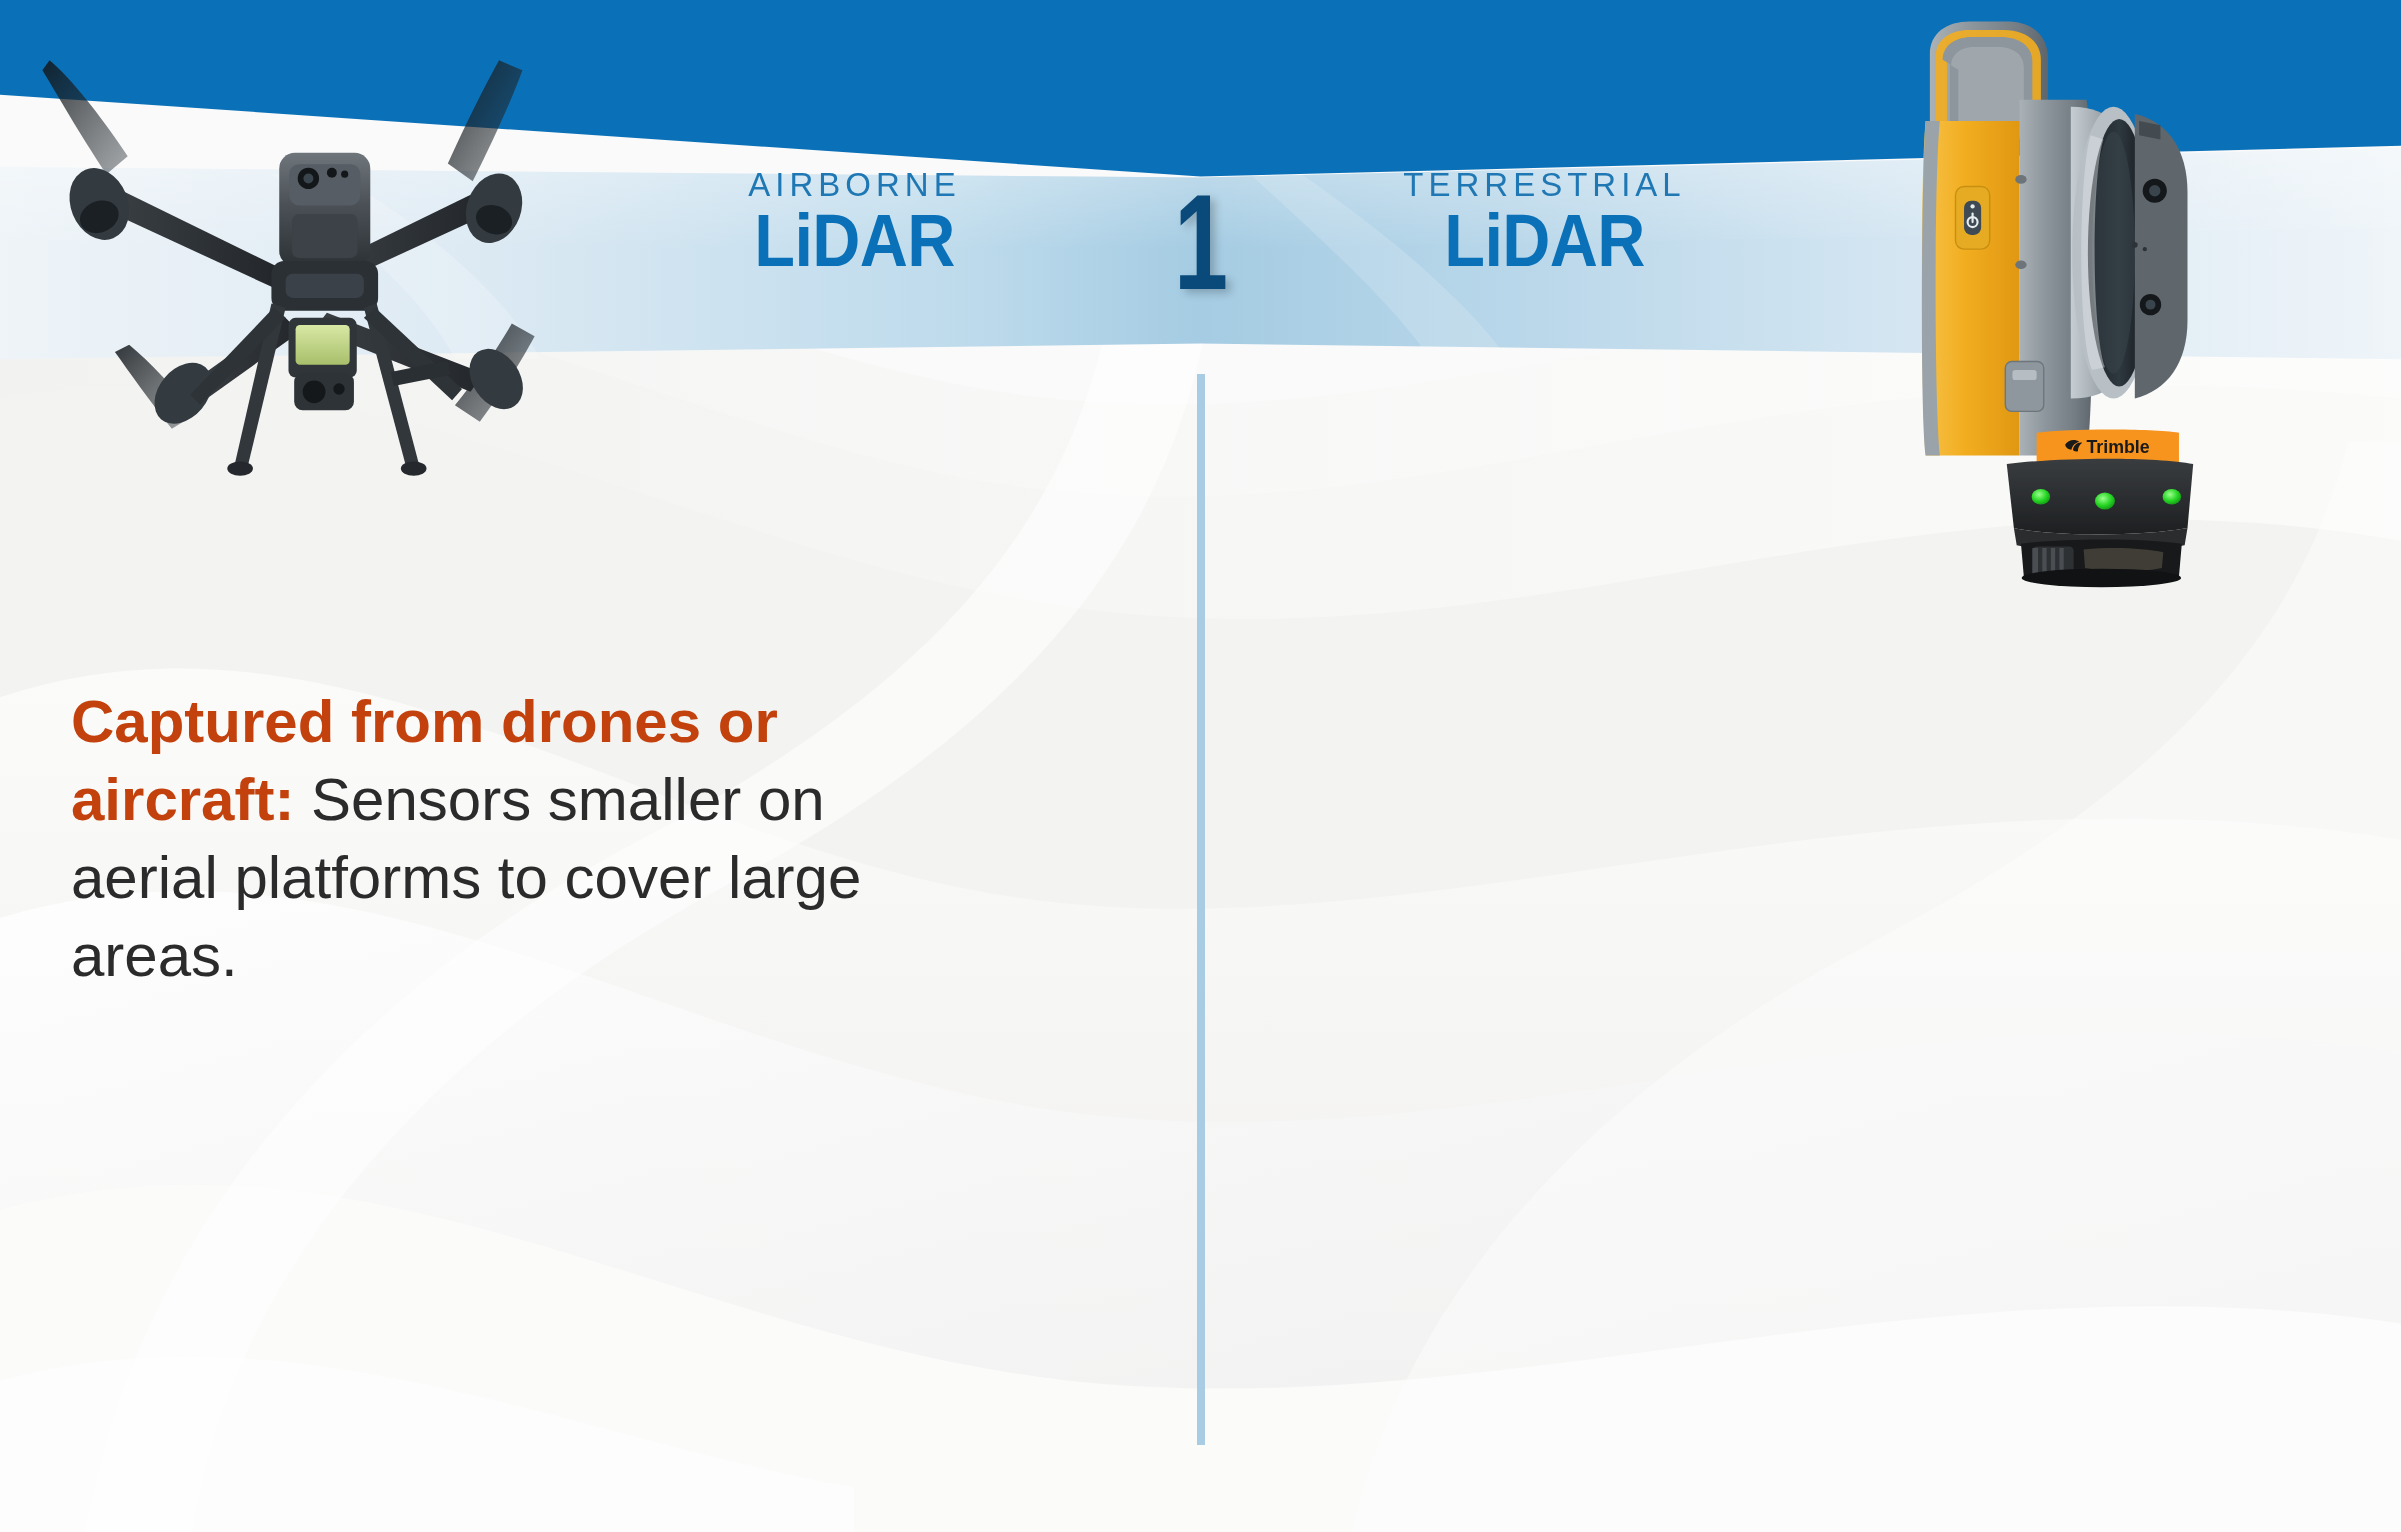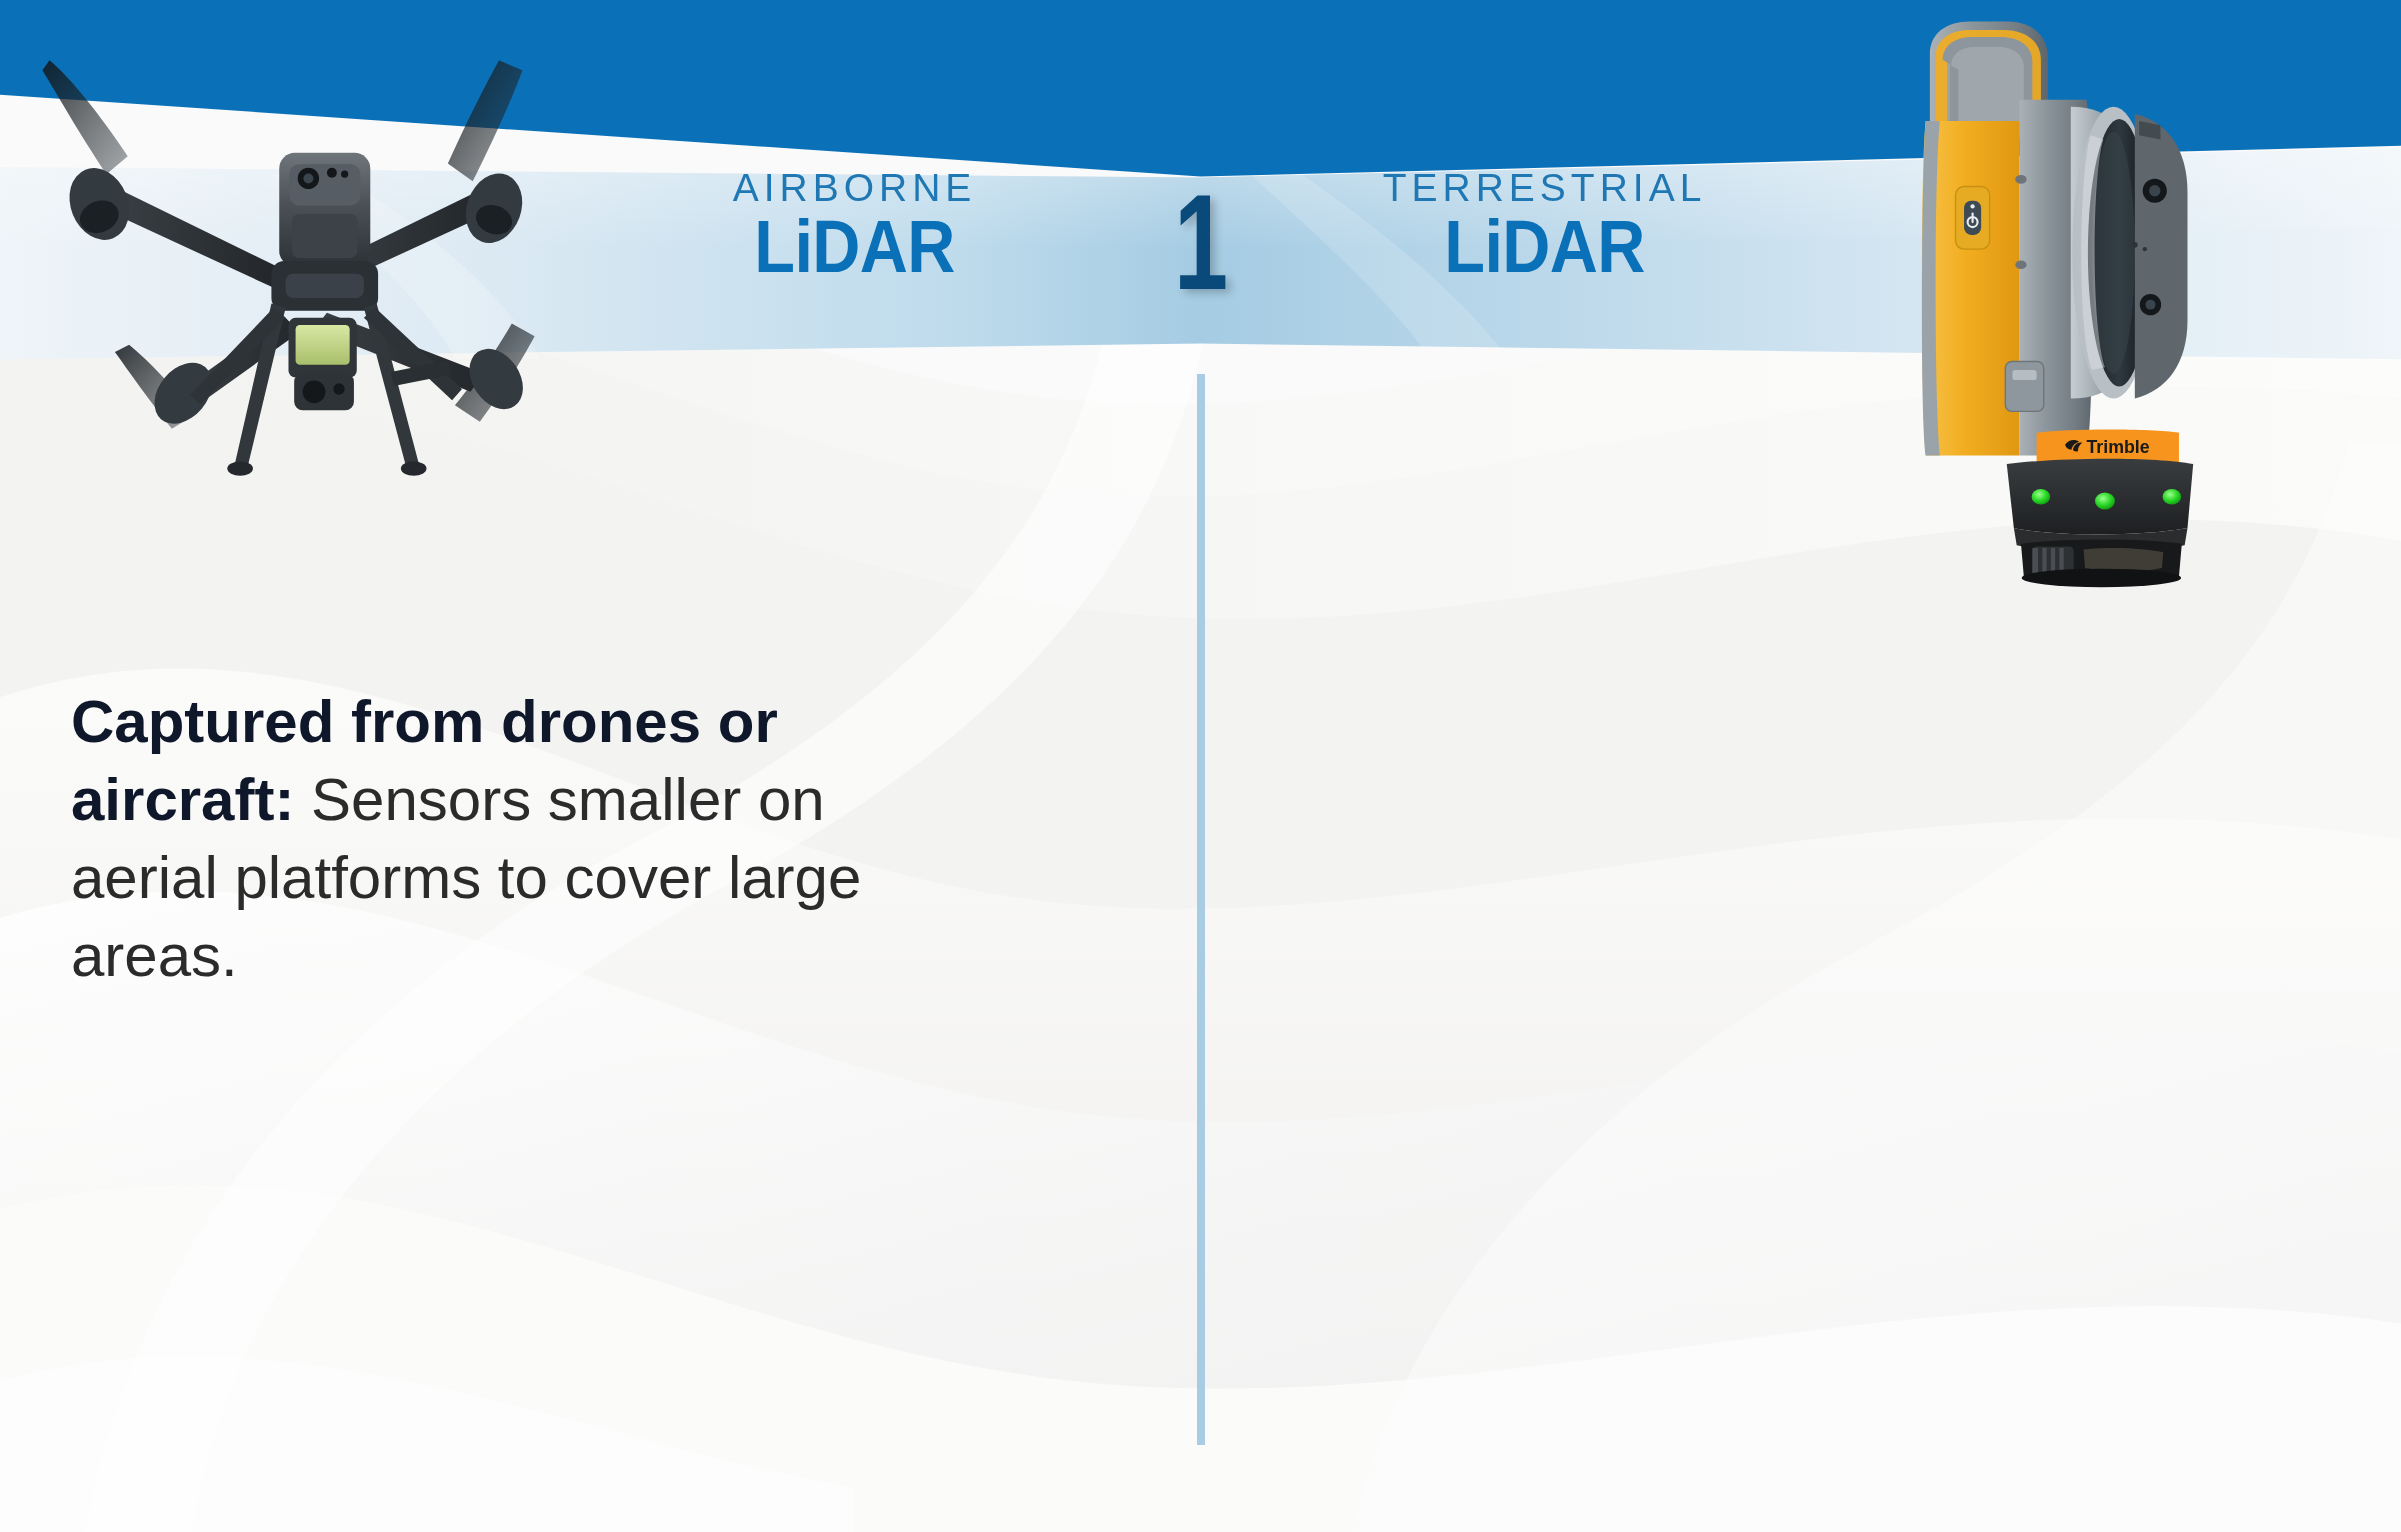--- a/index.html
+++ b/index.html
@@ -22,21 +22,21 @@
   
   .banner{position:absolute;left:0;top:142px;width:2401px;height:235px;}
   .banner svg{display:block;width:2401px;height:235px;}
 
   
   .hdr{position:absolute;top:168px;height:178px;width:2401px;pointer-events:none;}
   .hdr-col{position:absolute;top:0;width:541px;text-align:center;}
   .hdr-left{left:584px;}
   .hdr-right{left:1274px;}
   .kicker{
-    font-size:39px;letter-spacing:5px;color:#1f78b4;font-weight:400;
+    font-size:33px;letter-spacing:5px;color:#1f78b4;font-weight:400;
     line-height:1;margin:0 0 2.8px 0;white-space:nowrap;
   }
   .brandword{
     font-size:74px;font-weight:700;color:#0a71b8;line-height:1;margin:0;
     letter-spacing:-0.7px;white-space:nowrap;
     transform:scaleX(.9);transform-origin:center;
   }
   .stepnum{
     position:absolute;left:1144px;top:175px;width:114px;text-align:center;
     font-size:135px;font-weight:700;color:#0a4a7a;line-height:1;
@@ -45,21 +45,21 @@
   }
 
   
   .divider{
     position:absolute;left:1197px;top:374px;width:7.8px;height:1071px;
     background:#a8cce4;
   }
 
   
   .copy{position:absolute;top:683px;font-size:60px;line-height:1.30;color:#2b2b2b;}
-  .copy b{font-weight:700;color:#0f172a;}
+  .copy b{font-weight:700;color:#c2410c;}
   .copy-left{left:71px;width:897px;text-align:left;}
   .copy-right{right:60px;width:940px;text-align:right;}
   .copy span{display:inline;}
 
   
   .drone{position:absolute;left:21.4px;top:39px;width:562px;height:441px;}
   .drone svg{display:block;width:562px;height:441px;}
 
   
   .scanner{position:absolute;left:1900px;top:14px;width:306px;height:577px;}

